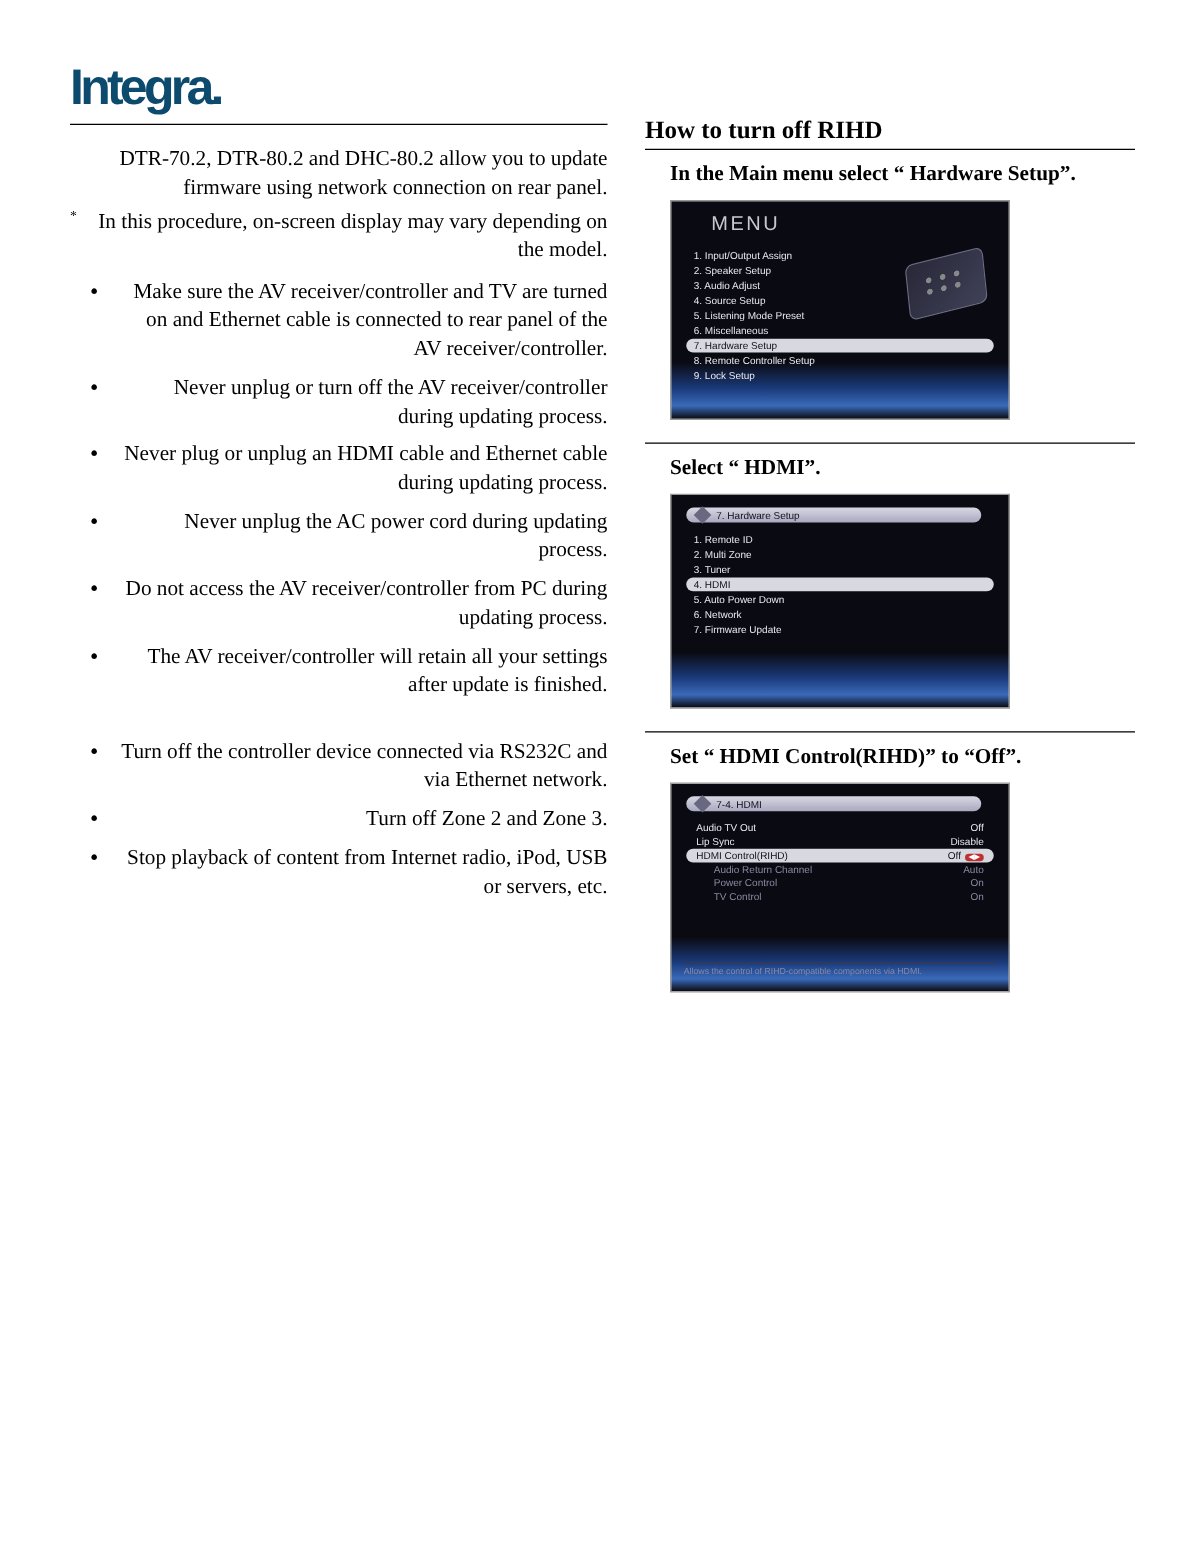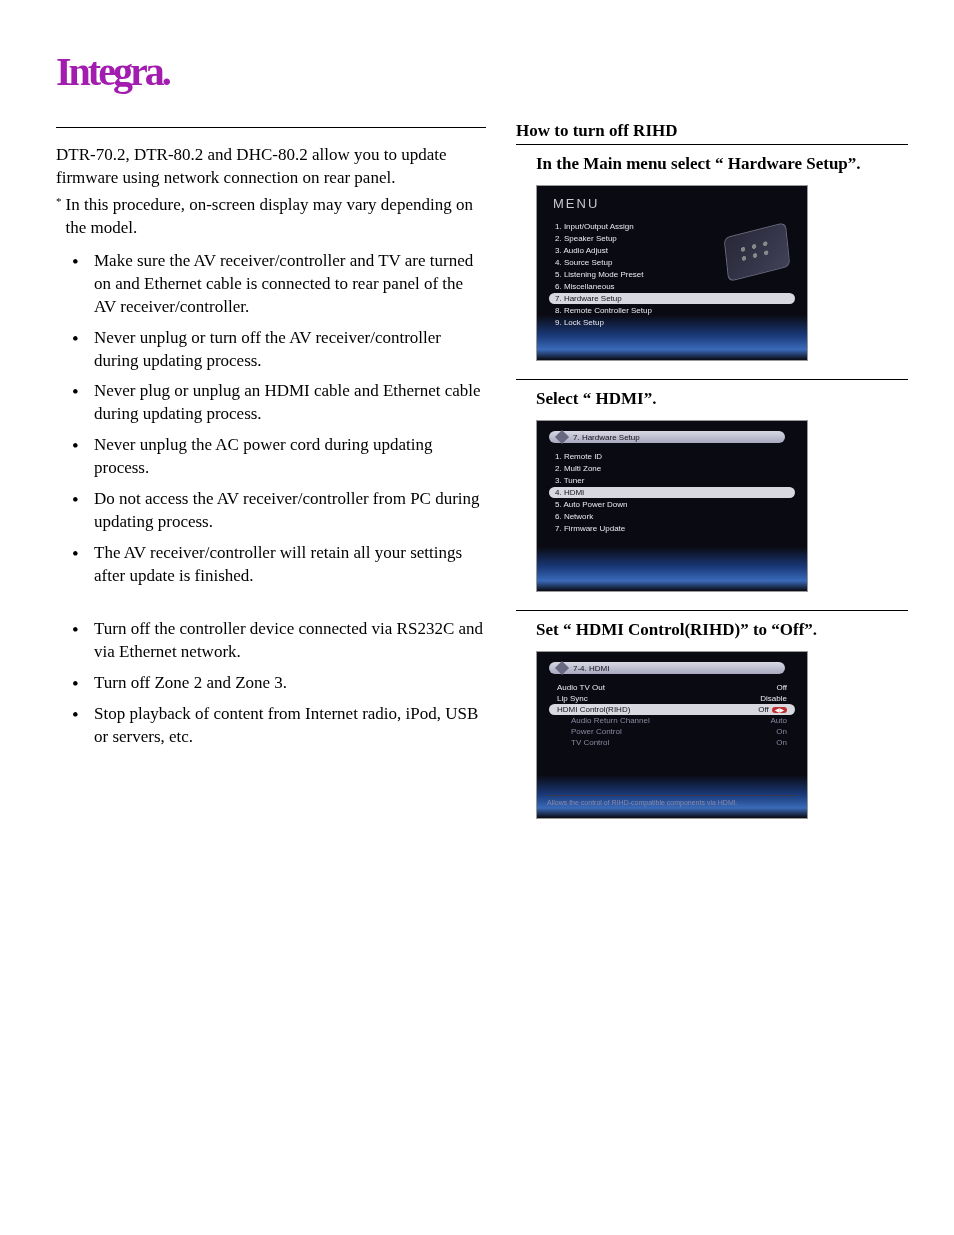--- a/index.html
+++ b/index.html
@@ -6,56 +6,55 @@
   body {
     width: 954px;
     height: 1235px;
     background: #fff;
     font-family: "Times New Roman", Times, serif;
     font-size: 17px;
     color: #000;
     padding: 48px 46px 40px 56px;
   }
   .logo {
-    font-family: Liberation Serif, serif;
+    font-family: Liberation Sans, sans-serif;
     font-weight: 900;
     font-size: 40px;
     letter-spacing: -3px;
-    color: #a21caf;
-    margin-bottom: 26px;
+    color: #0c4a6e;
   }
   .columns { display: flex; gap: 30px; }
-  .col-left { flex: 0 0 430px; }
+  .col-left { flex: 0 0 430px; text-align: right; }
   .col-right { flex: 1; }
   hr.heavy { border: none; border-top: 1.5px solid #000; margin: 6px 0 10px 0; }
   hr.light { border: none; border-top: 1px solid #000; margin: 3px 0 8px 0; }
   .intro { margin: 16px 0 4px 0; line-height: 1.35; }
   .asterisk-note { display: flex; margin-bottom: 10px; line-height: 1.35;}
   .asterisk-note .ast { font-size: 11px; vertical-align: super; margin-right: 4px;}
   ul.bullets { list-style: none; padding-left: 16px; margin-top: 4px;}
   ul.bullets li { position: relative; padding-left: 22px; margin-bottom: 8px; line-height: 1.35;}
   ul.bullets li::before {
     content: "•"; position: absolute; left: 0; top: -1px; font-size: 19px;
   }
   .spacer-box { height:18px; margin: 6px 0 2px 16px; color:#999; font-family:Arial; font-size:3px;}
-  .rh-title { font-weight: bold; font-size: 17px; }
+  .rh-title { font-weight: bold; font-size: 20px; }
   .rh-sub { font-weight: bold; font-size: 17px; margin: 8px 0 10px 20px; line-height:1.3;}
   .screenshot {
     width: 272px; height: 176px;
     margin-left: 20px; margin-bottom: 18px;
     background: linear-gradient(to bottom, #0a0a12 0%, #0a0a12 74%, #1a3a7a 86%, #3a6ab8 94%, #0a0a12 100%);
     border: 1px solid #999;
     font-family: Arial, sans-serif;
     color: #e8e8f0;
     font-size: 8px;
     padding: 10px 12px;
     position: relative;
   }
   .menu-title {
-    font-size: 13px; letter-spacing: 2px; color:#c8c8d0; margin-bottom:10px; margin-left:4px;
+    font-size: 16px; letter-spacing: 2px; color:#c8c8d0; margin-bottom:10px; margin-left:20px;
   }
   .menu-list { list-style:none; }
   .menu-list li { padding: 1px 6px; margin-bottom:1px; white-space:nowrap;}
   .menu-list li.sel { background:#d8d8e0; color:#101018; border-radius:8px; }
   .remote-icon {
     position:absolute; right:18px; top:44px; width:64px; height:44px;
     border:1px solid #6a6a80; border-radius:6px; transform: rotate(-14deg) skewX(-8deg);
     background: linear-gradient(135deg,#282838,#404058);
   }
   .remote-icon::after{

